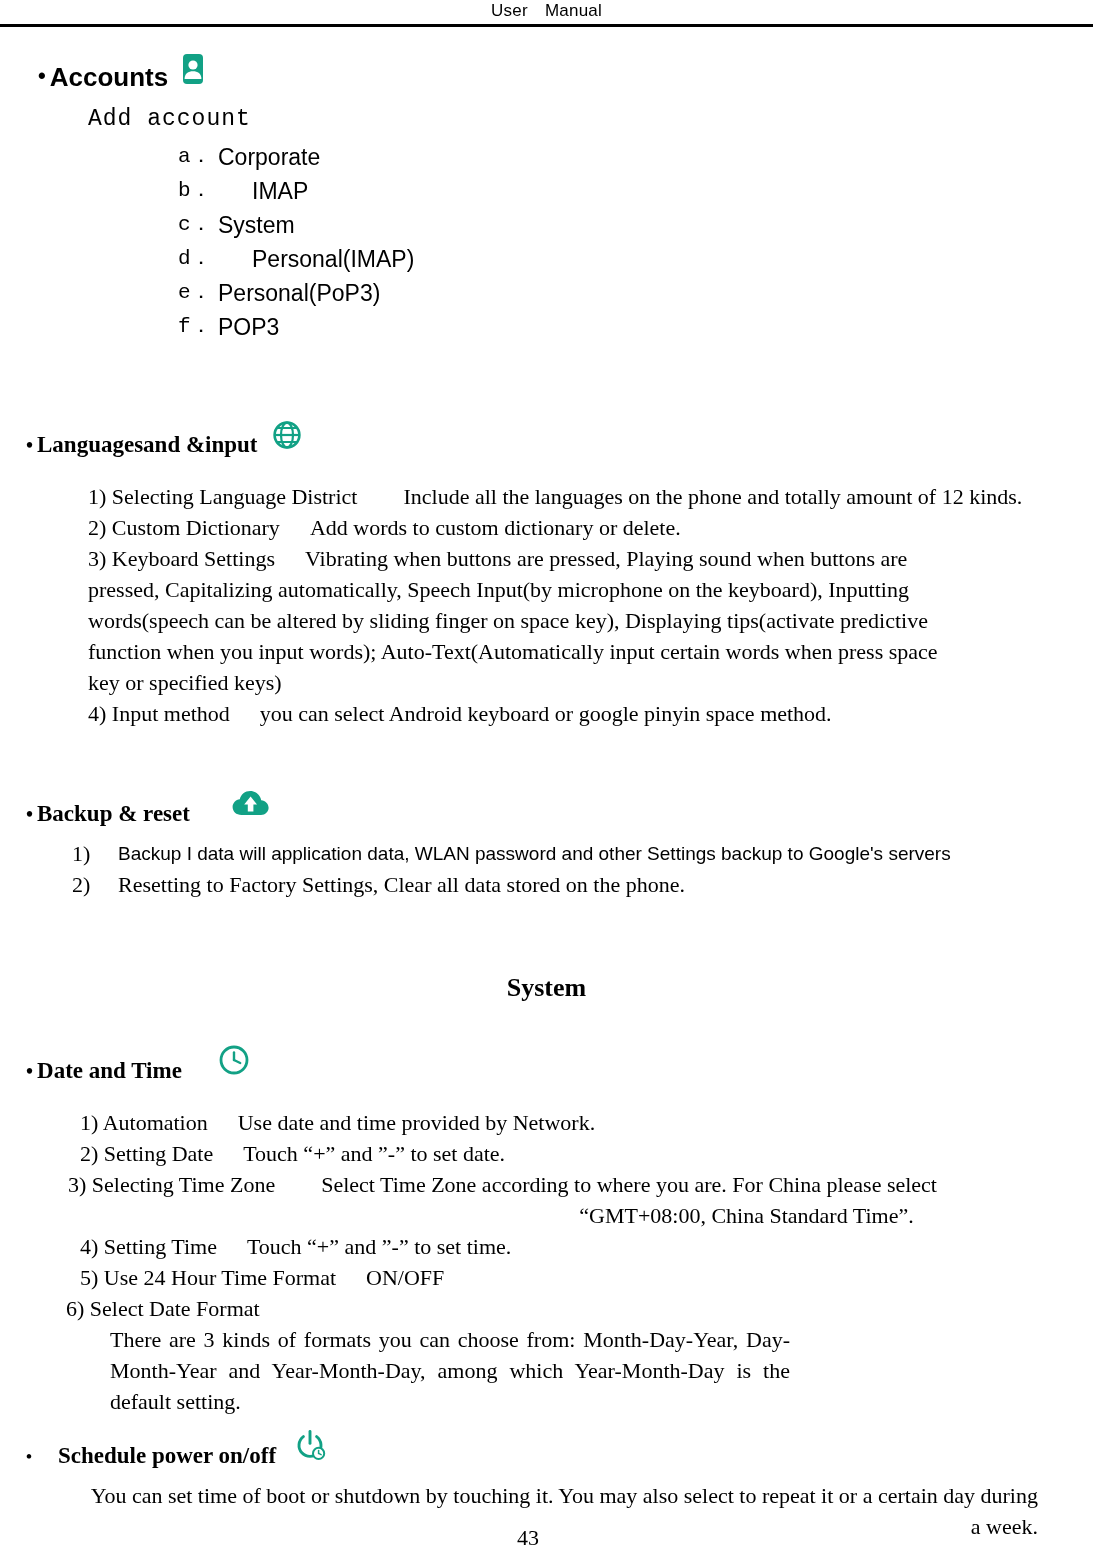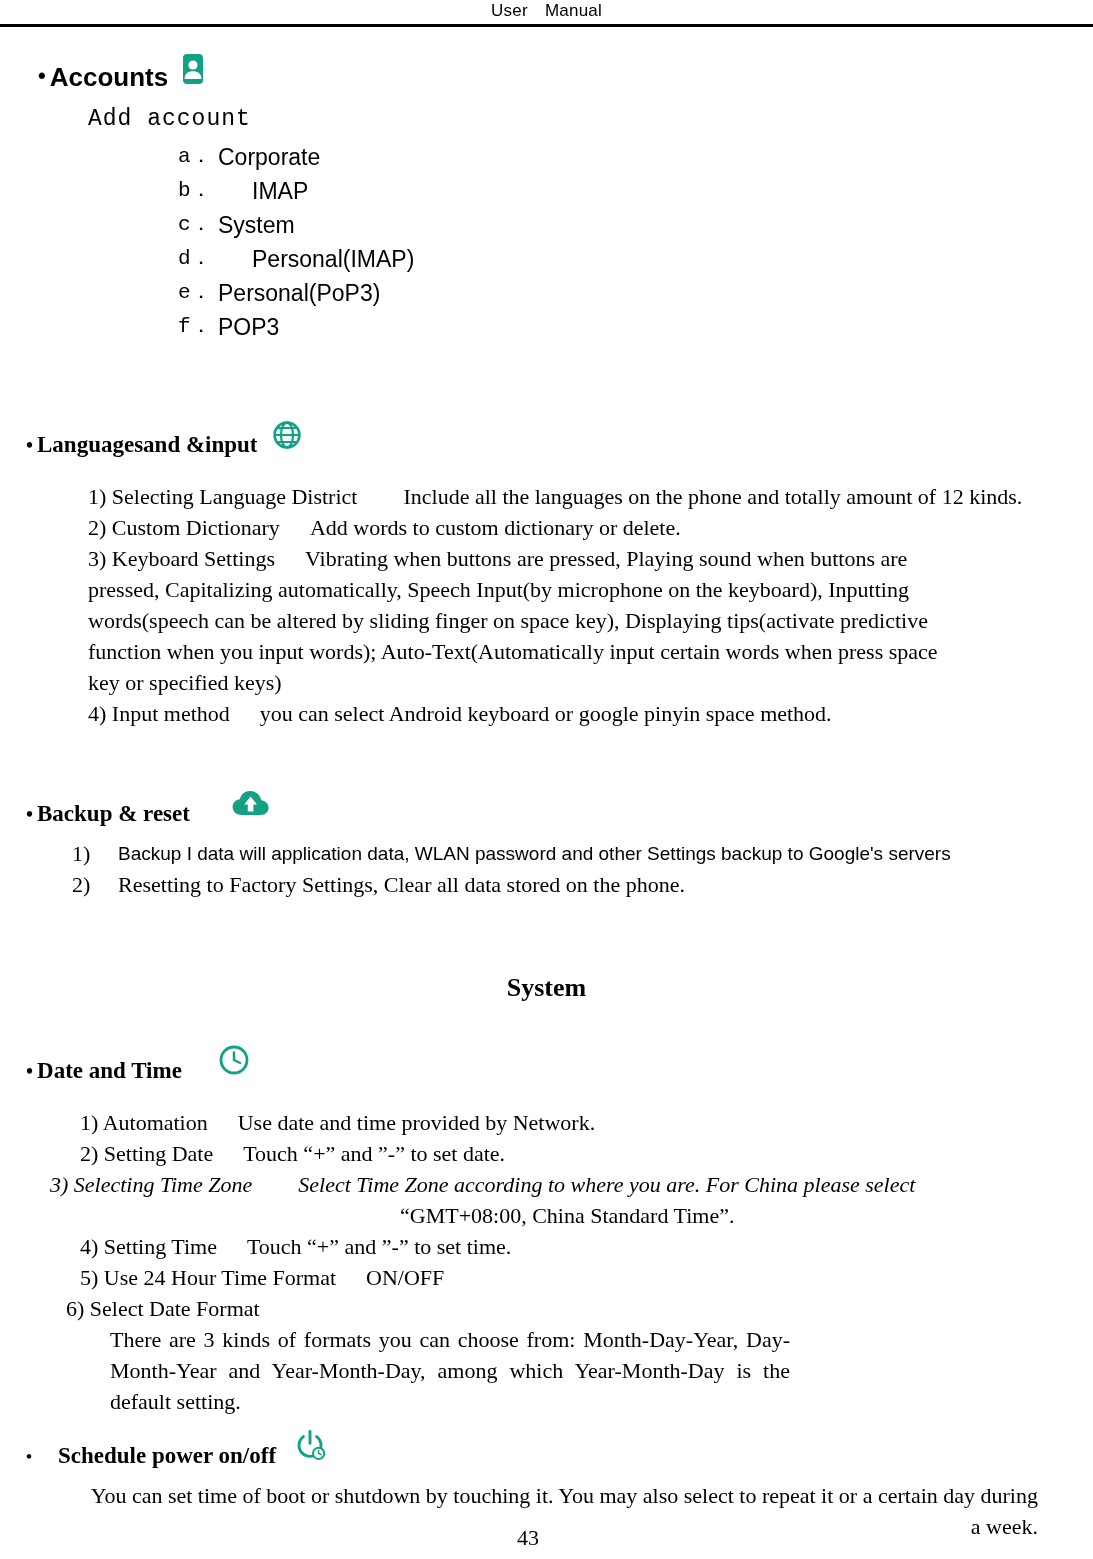--- a/index.html
+++ b/index.html
@@ -316,25 +316,25 @@
 
   <div class="body-block">
     <div class="p-indent2">
       <span>1)</span>
       <span>Automation</span><span class="gap-md"></span><span>Use date and time provided by Network.</span>
     </div>
     <div class="p-indent2">
       <span>2)</span>
       <span>Setting Date</span><span class="gap-md"></span><span>Touch “+” and ”-” to set date.</span>
     </div>
-    <div class="justified" style="margin-left:50px;width:1012px;font-style:italic;">
+    <div class="justified" style="margin-left:68px;width:1012px;">
       <span>3)</span>
       <span>Selecting Time Zone</span><span class="gap-lg"></span><span>Select Time Zone according to where you are. For China please select</span>
     </div>
-    <div style="margin-left:400px;">“GMT+08:00, China Standard Time”.</div>
+    <div style="margin-left:400px;text-align:center;">“GMT+08:00, China Standard Time”.</div>
     <div class="p-indent2">
       <span>4)</span>
       <span>Setting Time</span><span class="gap-md"></span><span>Touch “+” and ”-” to set time.</span>
     </div>
     <div class="p-indent2">
       <span>5)</span>
       <span>Use 24 Hour Time Format</span><span class="gap-md"></span><span>ON/OFF</span>
     </div>
     <div style="margin-left:66px;display:flex;flex-direction:column;">
       <span style="flex:0 0 auto;white-space:nowrap;">

